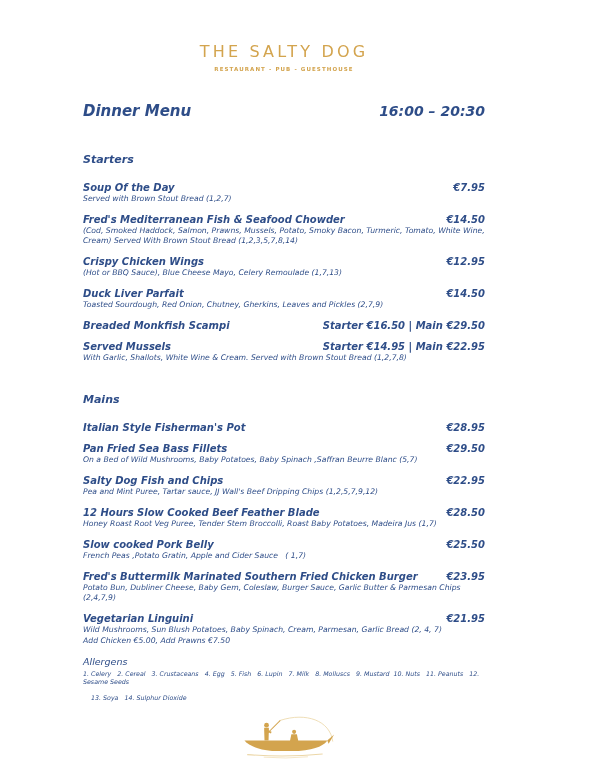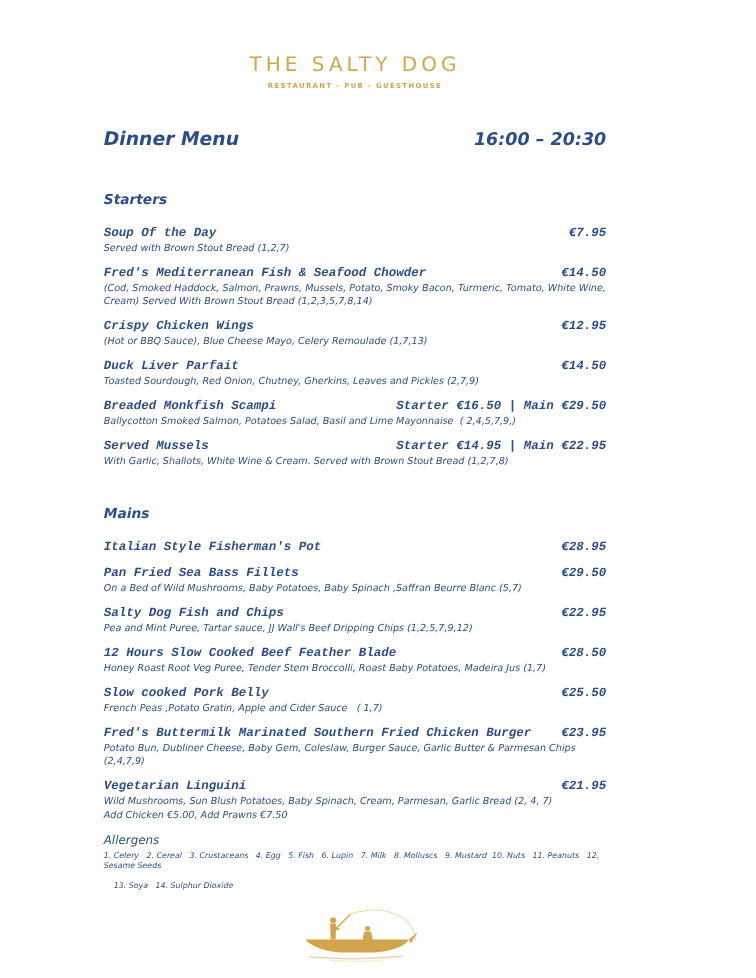--- a/index.html
+++ b/index.html
@@ -16,21 +16,21 @@
   .brand-title { font-size:16px; letter-spacing:3.2px; color:#d3a44e; font-weight:normal; white-space:nowrap; }
   .brand-tagline { font-size:5.5px; letter-spacing:1.1px; color:#d3a44e; font-weight:bold; margin-top:5px; white-space:nowrap; }
   
   .menu-head { display:flex; justify-content:space-between; align-items:baseline; margin-top:30px; font-weight:bold; }
   .menu-title { font-size:15px; }
   .menu-hours { font-size:14px;text-align:right; }
   
   .section-head { font-size:11px; font-weight:bold; margin-top:33px; margin-bottom:16px; }
   .section-head.mains { margin-top:30px; }
   .item { margin-bottom:10px; }
-  .item-row { display:flex; justify-content:space-between; align-items:center;font-family:Liberation Mono, monospace; }
+  .item-row { display:flex; justify-content:space-between; align-items:center; }
   .iname { font-size:10px; font-weight:bold; padding-right:8px; }
   .iprice { font-size:10px; font-weight:bold; white-space:nowrap; }
   .idesc { font-size:7.7px; line-height:10px; margin-top:1px; white-space:pre-wrap; }
   
   .allergens-head { font-size:9.5px; font-weight:normal; margin-top:6px; }
   .allergens-list { font-size:6.3px; line-height:8px; margin-top:3px; white-space:pre-wrap; }
   
   .boat-wrap { text-align:center; margin-top:3px; }
 </style>
 </head>
@@ -80,21 +80,20 @@
       <span class="iprice">€14.50</span>
     </div>
     <div class="idesc">Toasted Sourdough, Red Onion, Chutney, Gherkins, Leaves and Pickles (2,7,9)</div>
   </div>
 
   <div class="item">
     <div class="item-row">
       <span class="iname">Breaded Monkfish Scampi</span>
       <span class="iprice">Starter €16.50 | Main €29.50</span>
     </div>
-    <div class="idesc">Ballycotton Smoked Salmon, Potatoes Salad, Basil and Lime Mayonnaise  ( 2,4,5,7,9,)</div>
   </div>
 
   <div class="item">
     <div class="item-row">
       <span class="iname">Served Mussels</span>
       <span class="iprice">Starter €14.95 | Main €22.95</span>
     </div>
     <div class="idesc">With Garlic, Shallots, White Wine &amp; Cream. Served with Brown Stout Bread (1,2,7,8)</div>
   </div>
 

